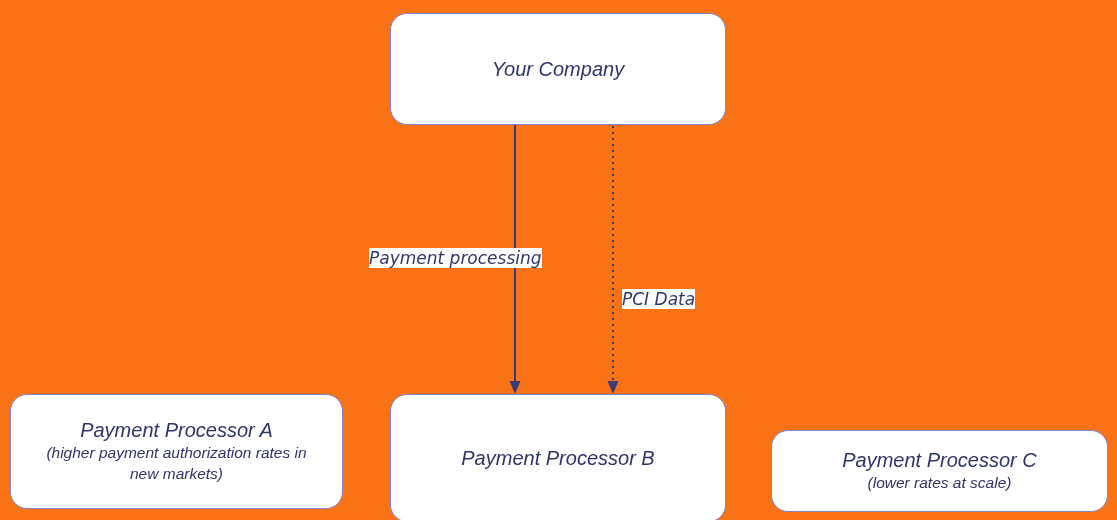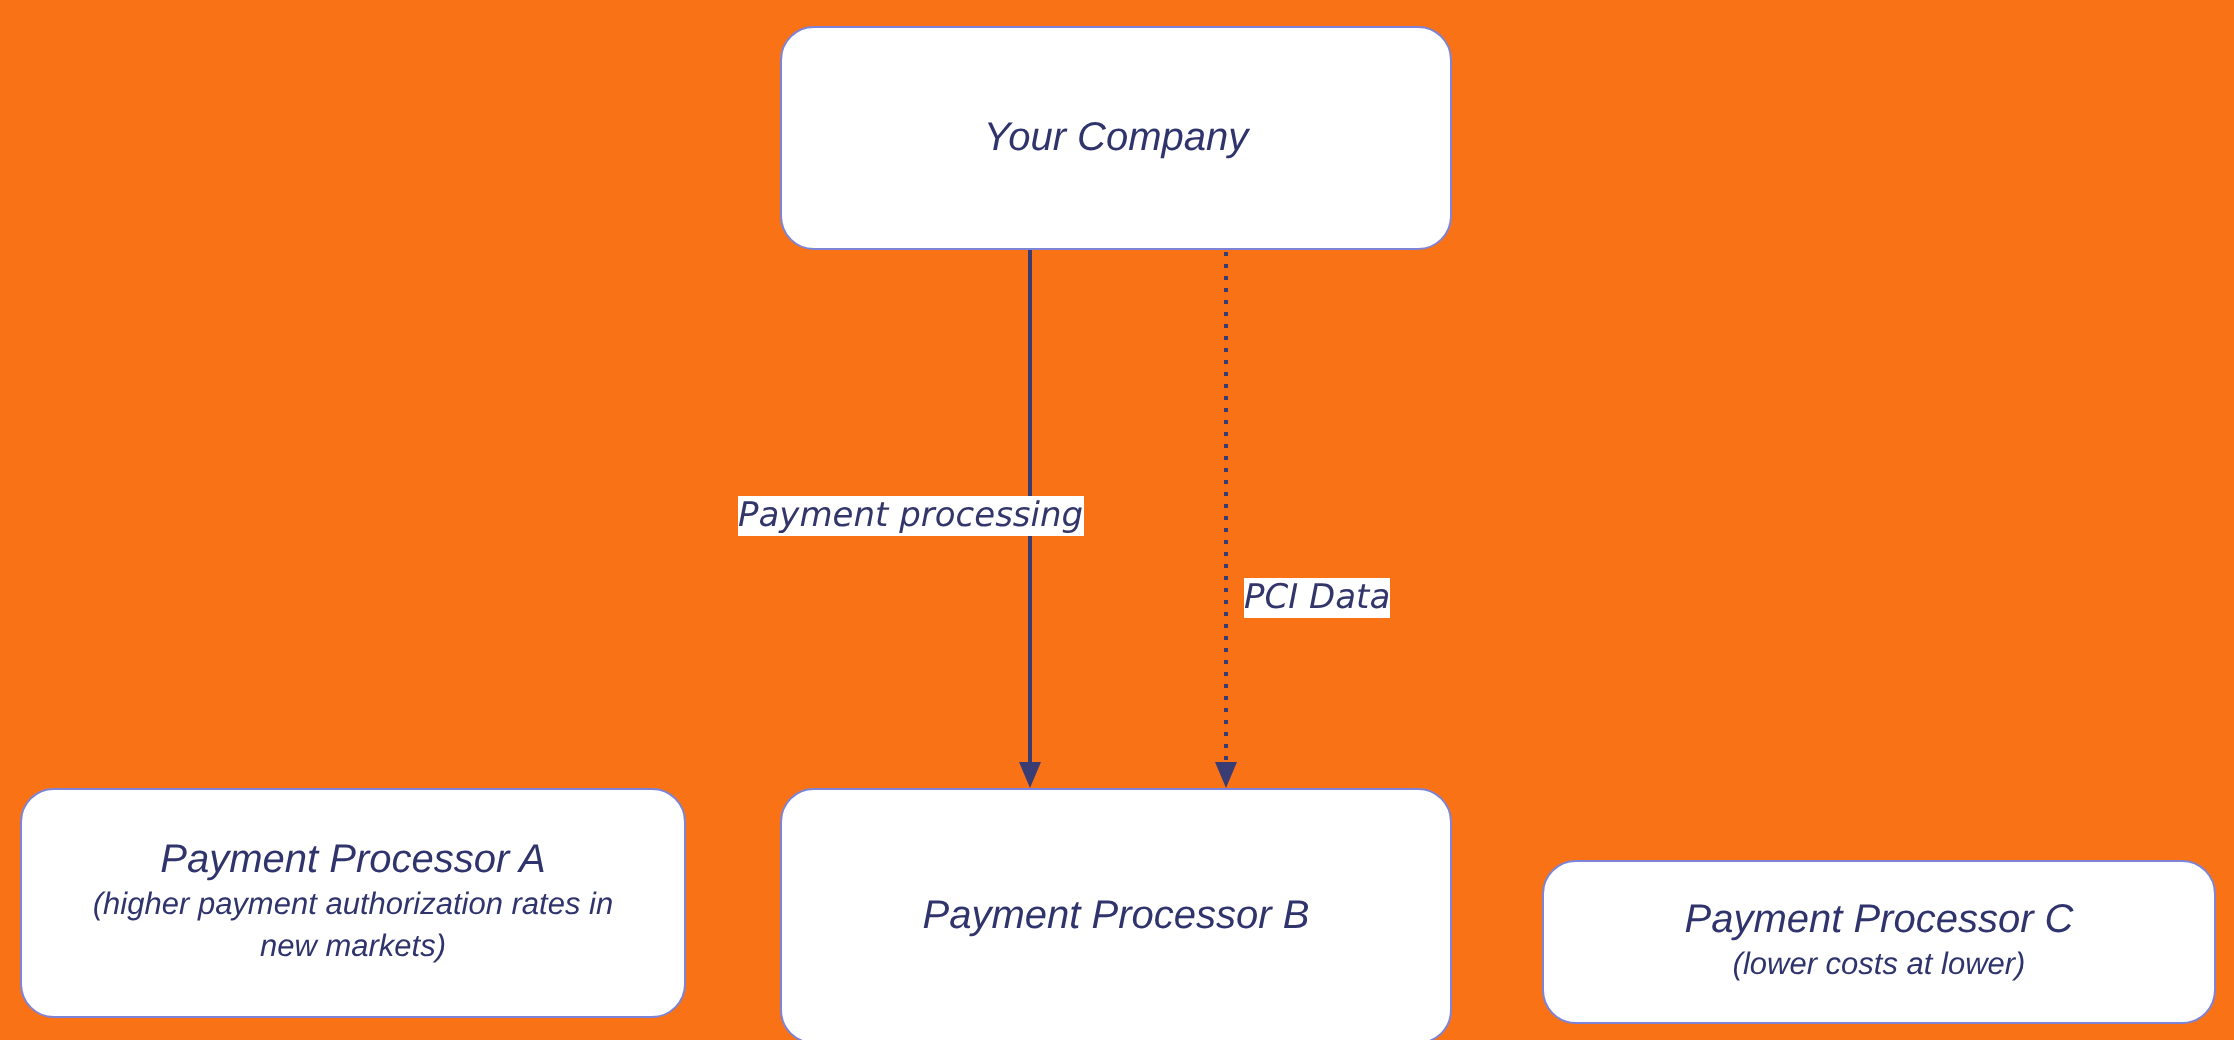--- a/index.html
+++ b/index.html
@@ -88,20 +88,20 @@
     <div class="title">Payment Processor A</div>
     <div class="subtitle">(higher payment authorization rates in new markets)</div>
   </div>
 
   <div class="node" id="node-processor-b">
     <div class="title">Payment Processor B</div>
   </div>
 
   <div class="node" id="node-processor-c">
     <div class="title">Payment Processor C</div>
-    <div class="subtitle">(lower costs at lower)</div>
+    <div class="subtitle">(lower rates at scale)</div>
   </div>
 
   <div class="edge-label" id="label-payment-processing">Payment processing</div>
 
   <div class="edge-label" id="label-pci-data">PCI Data</div>
 
 </div>
 
 </body></html>

